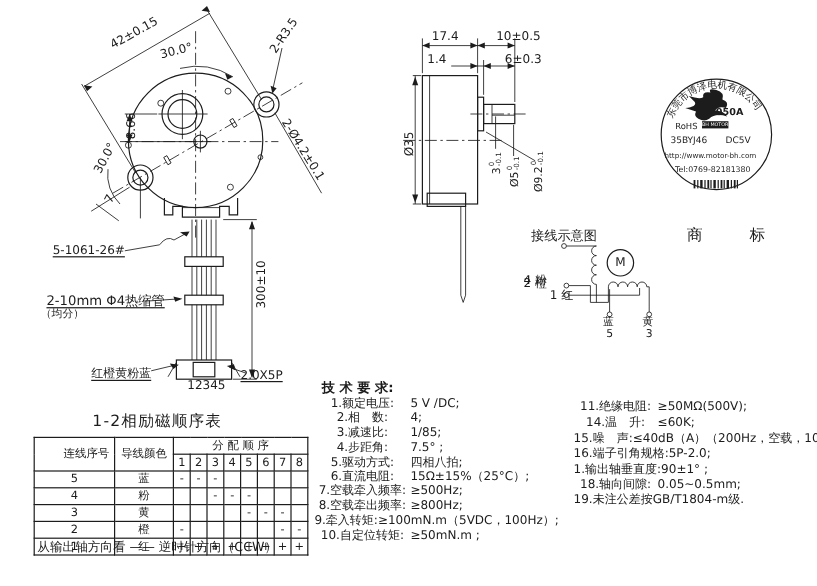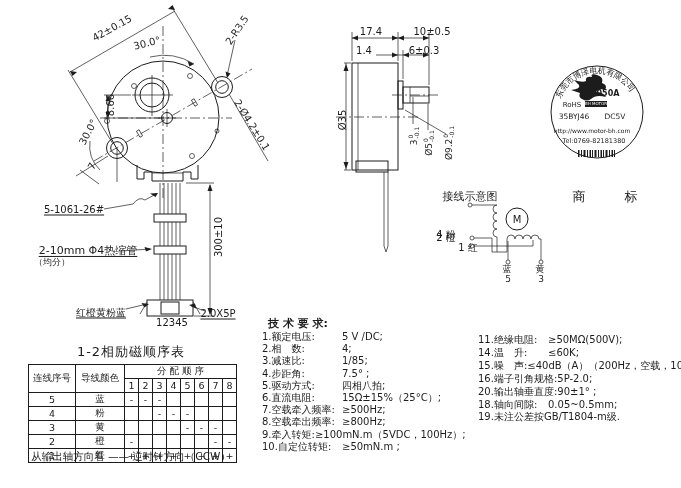--- a/index.html
+++ b/index.html
@@ -13,24 +13,24 @@
   .wf{fill:#fff;stroke:#1c1c1c;stroke-width:1;}
   .t{position:absolute;transform:translate(-50%,-50%);font-size:10px;white-space:nowrap;line-height:1.1;}
   .u{text-decoration:underline;text-underline-offset:2px;}
   .tol{display:inline-flex;flex-direction:column;font-size:6px;line-height:6px;vertical-align:middle;margin-left:1px;}
   .tol i{font-style:normal;}
   
   #seq-table{position:absolute;left:28px;top:364px;border-collapse:collapse;table-layout:fixed;}
   #seq-table td,#seq-table th{border:1px solid #1c1c1c;font-size:9.5px;font-weight:normal;
      text-align:center;padding:0;height:11px;overflow:hidden;}
   #seq-table .hr{height:13px;}
-  #seq-table .c1{width:46px;} #seq-table .c2{width:48px;} #seq-table .cs{width:13px;}
+  #seq-table .c1{width:46px;padding-left:20px;} #seq-table .c2{width:48px;} #seq-table .cs{width:13px;}
   
   .ti{display:flex;font-size:10px;line-height:12.2px;white-space:nowrap;}
-  .ti .lb{flex:0 0 auto;}
+  .ti .lb{flex:0 0 auto;text-align:center;}
   #tech-left .lb{min-width:80px;}
   #tech-right .lb{min-width:70px;}
   #tech-right .ti{line-height:12.9px;}
   .col{position:absolute;}
 </style>
 </head>
 <body>
 
 <div id="canvas">
 
@@ -191,21 +191,21 @@
   <div class="t" style="left:147px;top:43px;transform:translate(-50%,-50%) rotate(-14deg);">30.0°</div>
   <div class="t" style="left:237px;top:30px;transform:translate(-50%,-50%) rotate(-56deg);">2-R3.5</div>
   <div class="t" style="left:252px;top:125px;transform:translate(-50%,-50%) rotate(58deg);">2-Ø4.2±0.1</div>
   <div class="t" style="left:110px;top:105px;transform:translate(-50%,-50%) rotate(-90deg);">8.66</div>
   <div class="t" style="left:88px;top:132px;transform:translate(-50%,-50%) rotate(-62deg);">30.0°</div>
   <div class="t" style="left:92px;top:166px;transform:translate(-50%,-50%) rotate(-62deg);">7</div>
 
   <div class="t" style="left:371px;top:31px;">17.4</div>
   <div class="t" style="left:432px;top:31px;">10±0.5</div>
   <div class="t" style="left:364px;top:50px;">1.4</div>
-  <div class="t" style="left:424px;top:50px;">6±0.3</div>
+  <div class="t" style="left:436px;top:50px;">6±0.3</div>
   <div class="t" style="left:342px;top:120px;transform:translate(-50%,-50%) rotate(-90deg);">Ø35</div>
 
   <div class="t" style="left:414px;top:136px;transform:translate(-50%,-50%) rotate(-90deg);font-size:9px;">
     <span>3</span><span class="tol">
         <i>0</i>
         <i>-0.1</i>
       </span>
   </div>
   <div class="t" style="left:429px;top:143px;transform:translate(-50%,-50%) rotate(-90deg);font-size:9px;">
     <span>Ø5</span><span class="tol">
@@ -384,21 +384,21 @@
       </div>
     <div class="ti">
         <span class="lb">15.噪　声:≤40dB（A）（200Hz，空载，10cm）;</span>
         <span></span>
       </div>
     <div class="ti">
         <span class="lb">16.端子引角规格:</span>
         <span>5P-2.0;</span>
       </div>
     <div class="ti">
-        <span class="lb">20.输出轴垂直度:</span>
+        <span class="lb">1.输出轴垂直度:</span>
         <span>90±1° ;</span>
       </div>
     <div class="ti">
         <span class="lb">18.轴向间隙:</span>
         <span>0.05~0.5mm;</span>
       </div>
     <div class="ti">
         <span class="lb">19.未注公差按GB/T1804-m级.</span>
         <span></span>
       </div>

